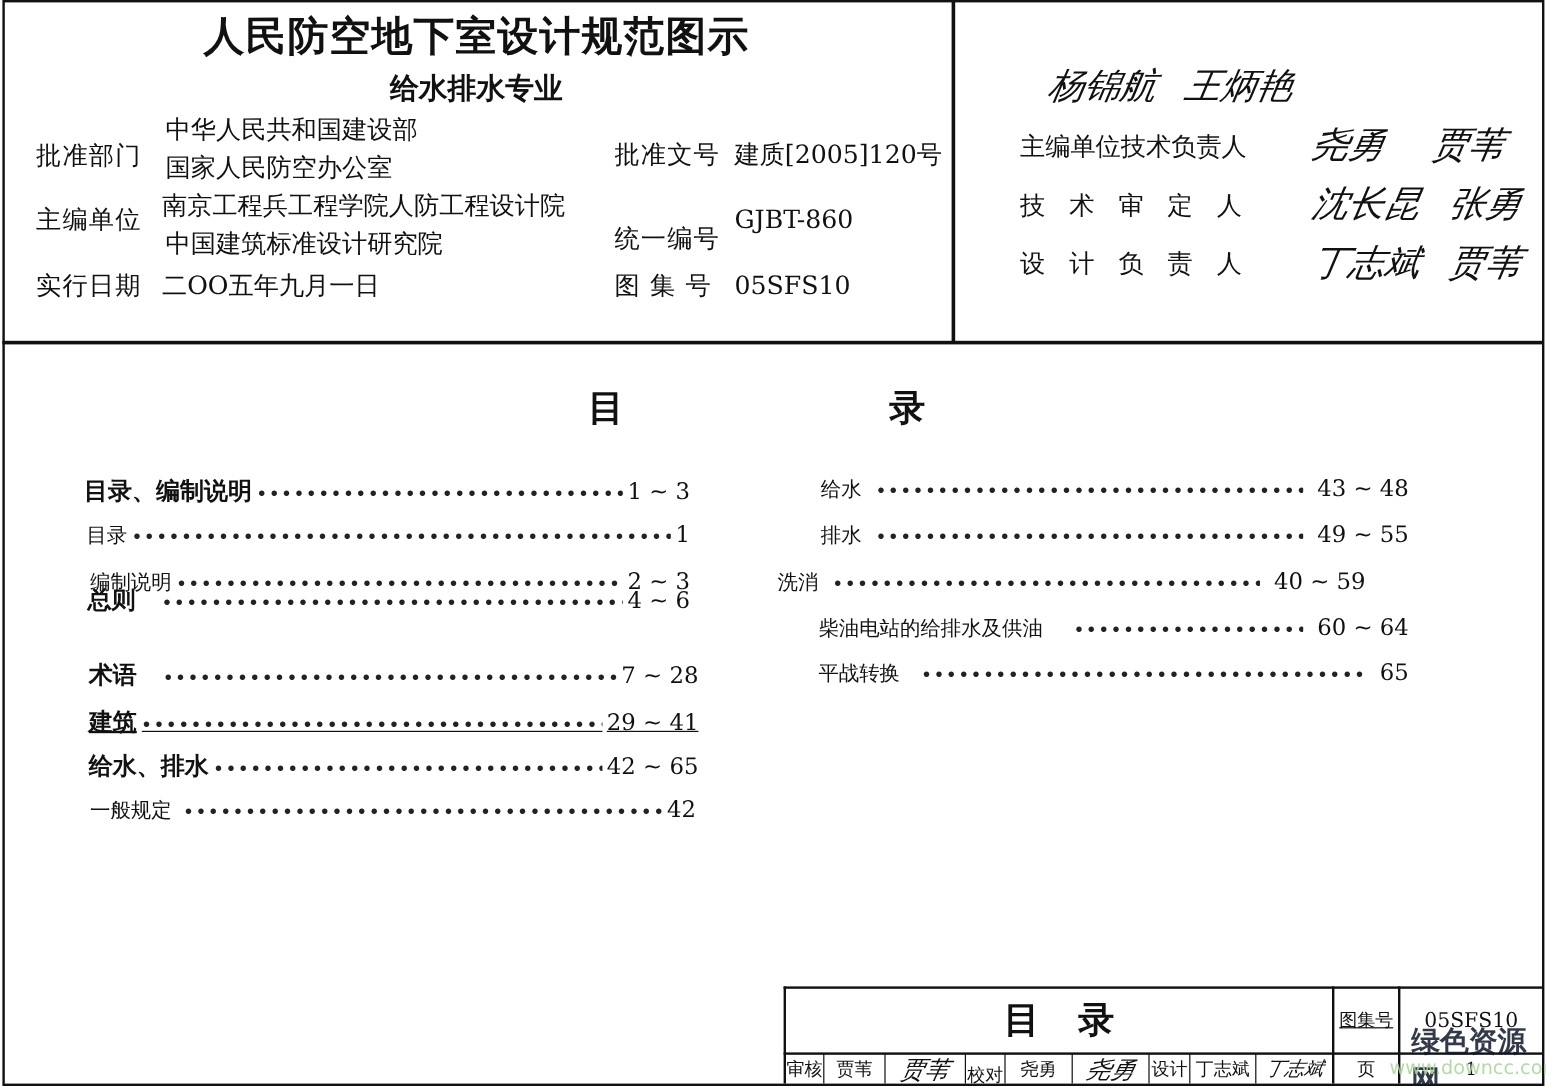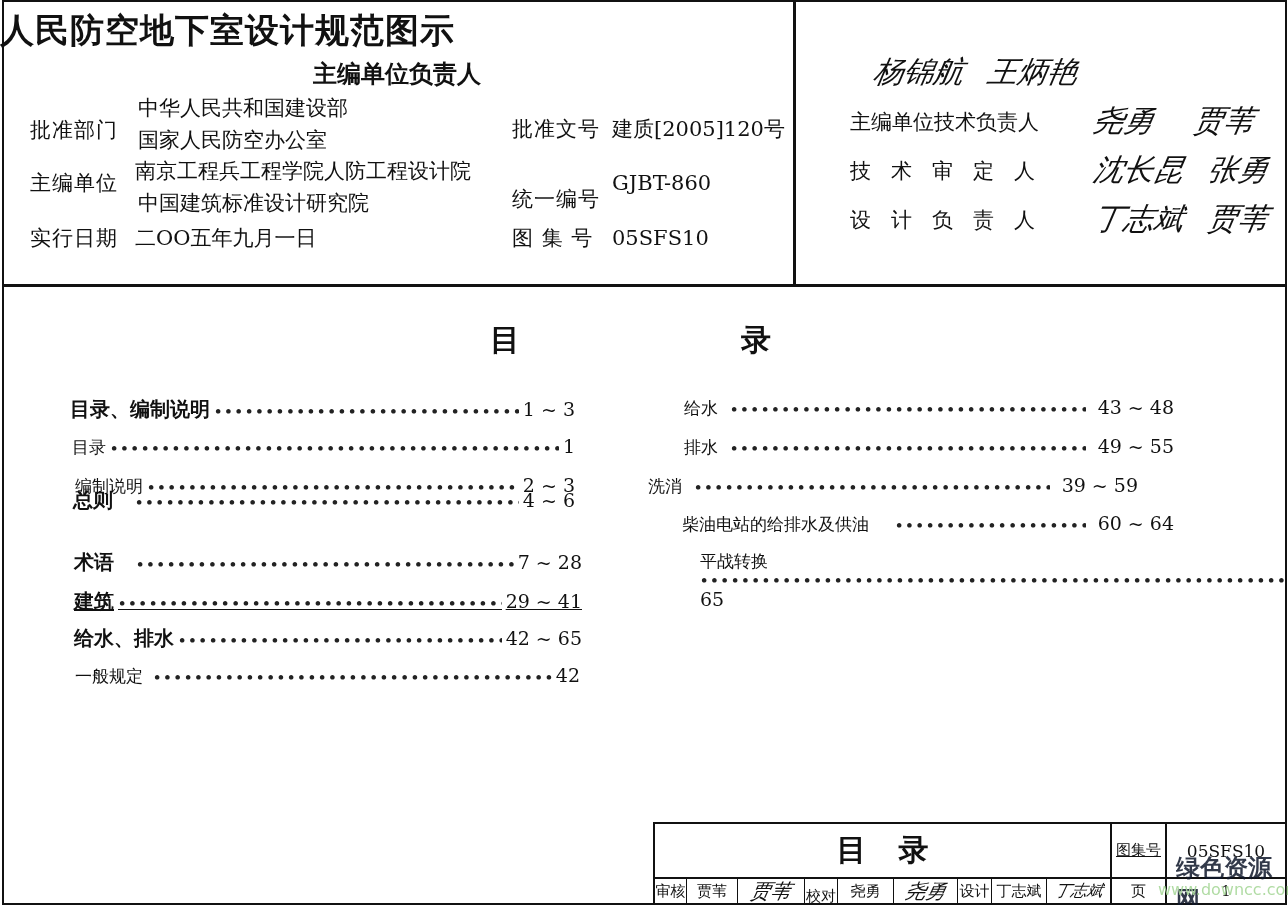--- a/index.html
+++ b/index.html
@@ -3,21 +3,21 @@
 <meta charset="utf-8">
 <style>
   html, body { margin:0; padding:0; background:#ffffff; }
   body { width:1288px; height:905px; position:relative; overflow:hidden;
          font-family:"DejaVu Serif","Liberation Serif",serif; color:#111; }
   .frame { position:absolute; left:2px; top:0; width:1281px; height:901px;
            border:2px solid #111; border-top:2px solid #111; }
   .hline { position:absolute; background:#111; }
   .vline { position:absolute; background:#111; }
 
-  .main-title { position:absolute; left:0; width:794px; top:8px; 
+  .main-title { position:absolute; left:0; width:794px; top:8px; text-align:center;
                 font-family:"DejaVu Sans","Liberation Sans",sans-serif; font-weight:bold;
                 font-size:34px; letter-spacing:1px; }
   .sub-title { position:absolute; left:0; width:794px; top:58px; text-align:center;
                font-family:"DejaVu Sans","Liberation Sans",sans-serif; font-weight:bold; font-size:24px; }
   .info { position:absolute; font-size:21px; white-space:nowrap; line-height:26px; }
   .info-label { letter-spacing:1px; }
 
   .sig-row { position:absolute; left:850px; font-size:21px; white-space:nowrap; display:flex; align-items:center; }
   .sig-hand { font-family:"DejaVu Serif",serif; font-style:italic; font-size:30px; margin-left:24px; transform:skewX(-10deg); }
 
@@ -45,21 +45,21 @@
          font-size:16px; color:#a8d89a; opacity:0.9; }
 </style>
 </head>
 <body>
 
 <div class="frame"></div>
 <div class="vline" style="left:793px;top:0;width:3px;height:286px;"></div>
 <div class="hline" style="left:2px;top:284px;width:1283px;height:3px;"></div>
 
 <div class="main-title">人民防空地下室设计规范图示</div>
-<div class="sub-title">主编单位负责人</div>
+<div class="sub-title">给水排水专业</div>
 
 <div class="info info-label" style="left:30px;top:117px;">批准部门</div>
 <div class="info" style="left:138px;top:95px;">中华人民共和国建设部</div>
 <div class="info" style="left:138px;top:127px;">国家人民防空办公室</div>
 
 <div class="info info-label" style="left:30px;top:170px;">主编单位</div>
 <div class="info" style="left:135px;top:158px;">南京工程兵工程学院人防工程设计院</div>
 <div class="info" style="left:138px;top:190px;">中国建筑标准设计研究院</div>
 
 <div class="info info-label" style="left:30px;top:225px;">实行日期</div>
@@ -142,28 +142,28 @@
     <span class="pages">43 ~ 48</span>
 </div>
 <div class="toc-item rcol" style="left:684px;top:435px;width:490px;">
   <span class="label">排水</span>
     <span class="dots" style="margin:0 12px;"></span>
     <span class="pages">49 ~ 55</span>
 </div>
 <div class="toc-item rcol" style="left:648px;top:474px;width:490px;">
   <span class="label">洗消</span>
     <span class="dots" style="margin:0 12px;"></span>
-    <span class="pages">39 ~ 59</span>
+    <span class="pages">40 ~ 59</span>
 </div>
 <div class="toc-item rcol" style="left:682px;top:512px;width:492px;">
   <span class="label">柴油电站的给排水及供油</span>
     <span class="dots" style="margin:0 12px 0 26px;"></span>
     <span class="pages">60 ~ 64</span>
 </div>
-<div class="toc-item rcol" style="left:682px;top:550px;width:492px;flex-direction:column;">
+<div class="toc-item rcol" style="left:682px;top:550px;width:492px;">
   <span class="label">平战转换</span>
     <span class="dots" style="margin:0 12px 0 18px;"></span>
     <span class="pages">65</span>
 </div>
 
 <div class="tb"></div>
 
 <div class="hline" style="left:653px;top:877px;width:632px;height:2px;"></div>
 <div class="vline" style="left:1110px;top:822px;width:2px;height:81px;"></div>
 <div class="vline" style="left:1165px;top:822px;width:2px;height:81px;"></div>

